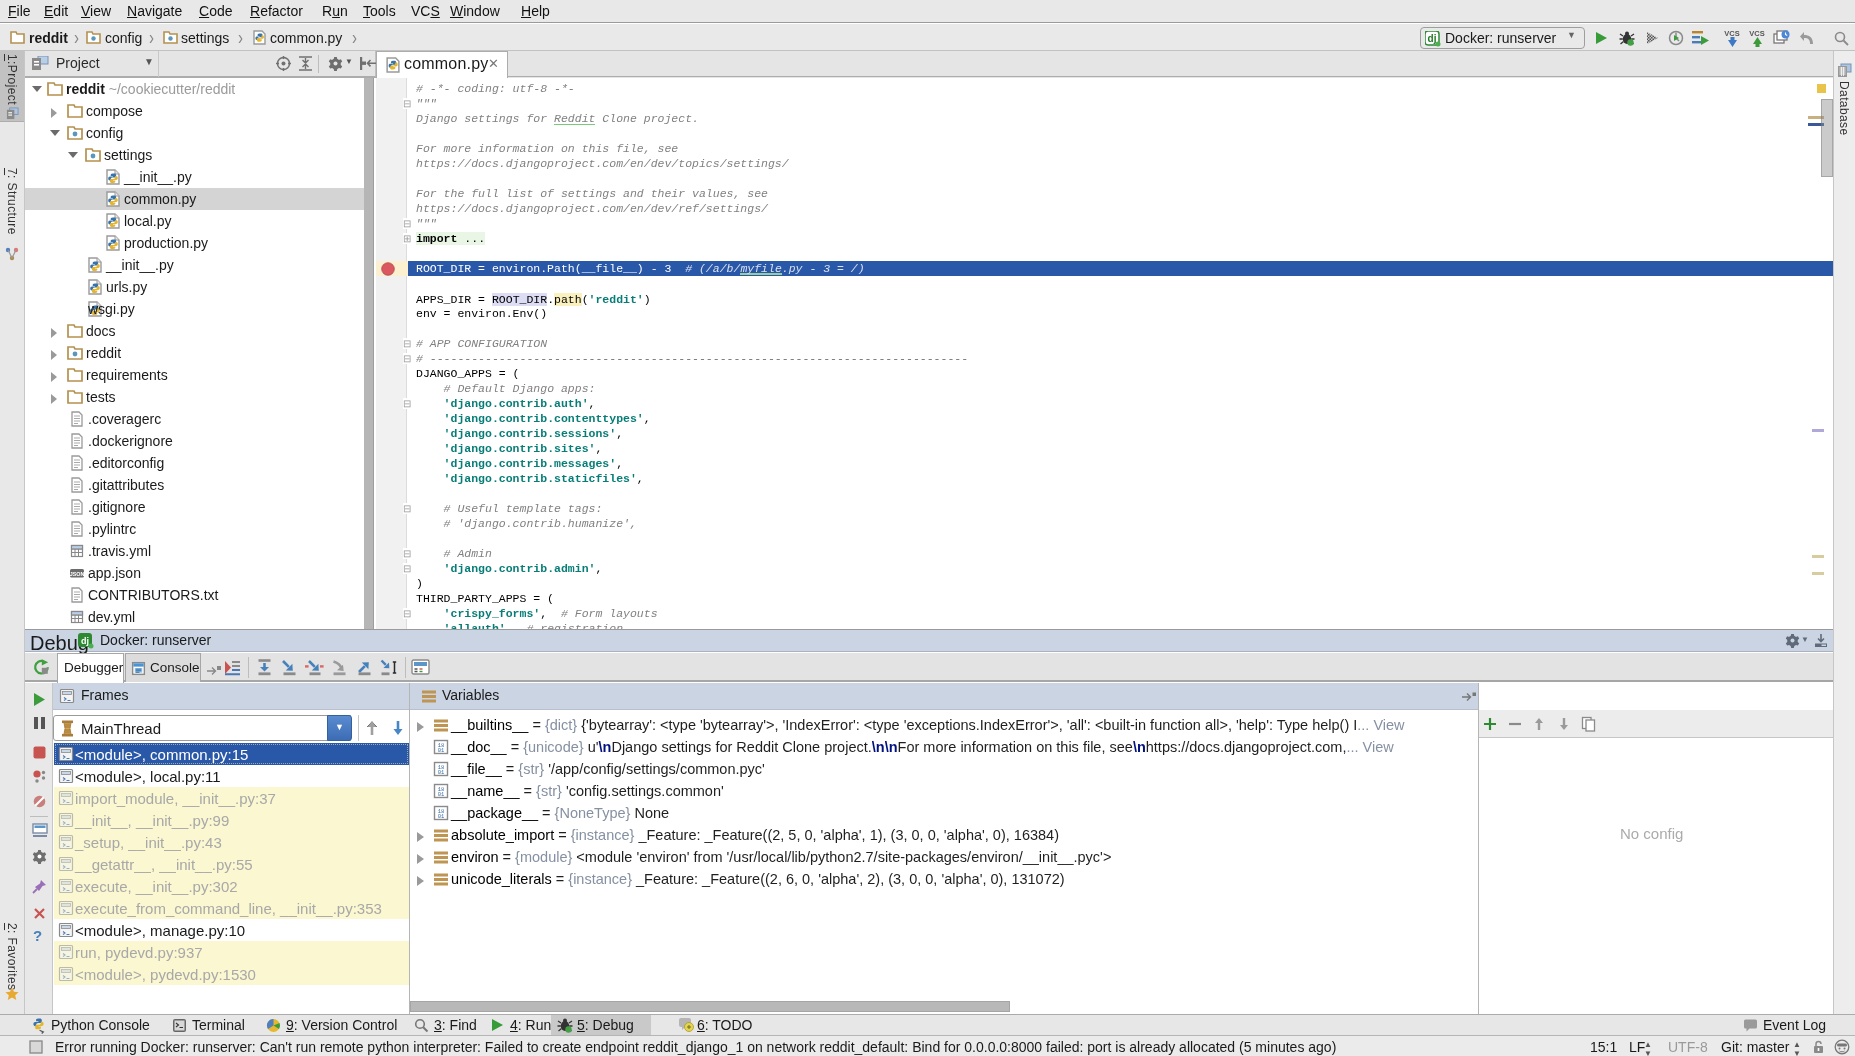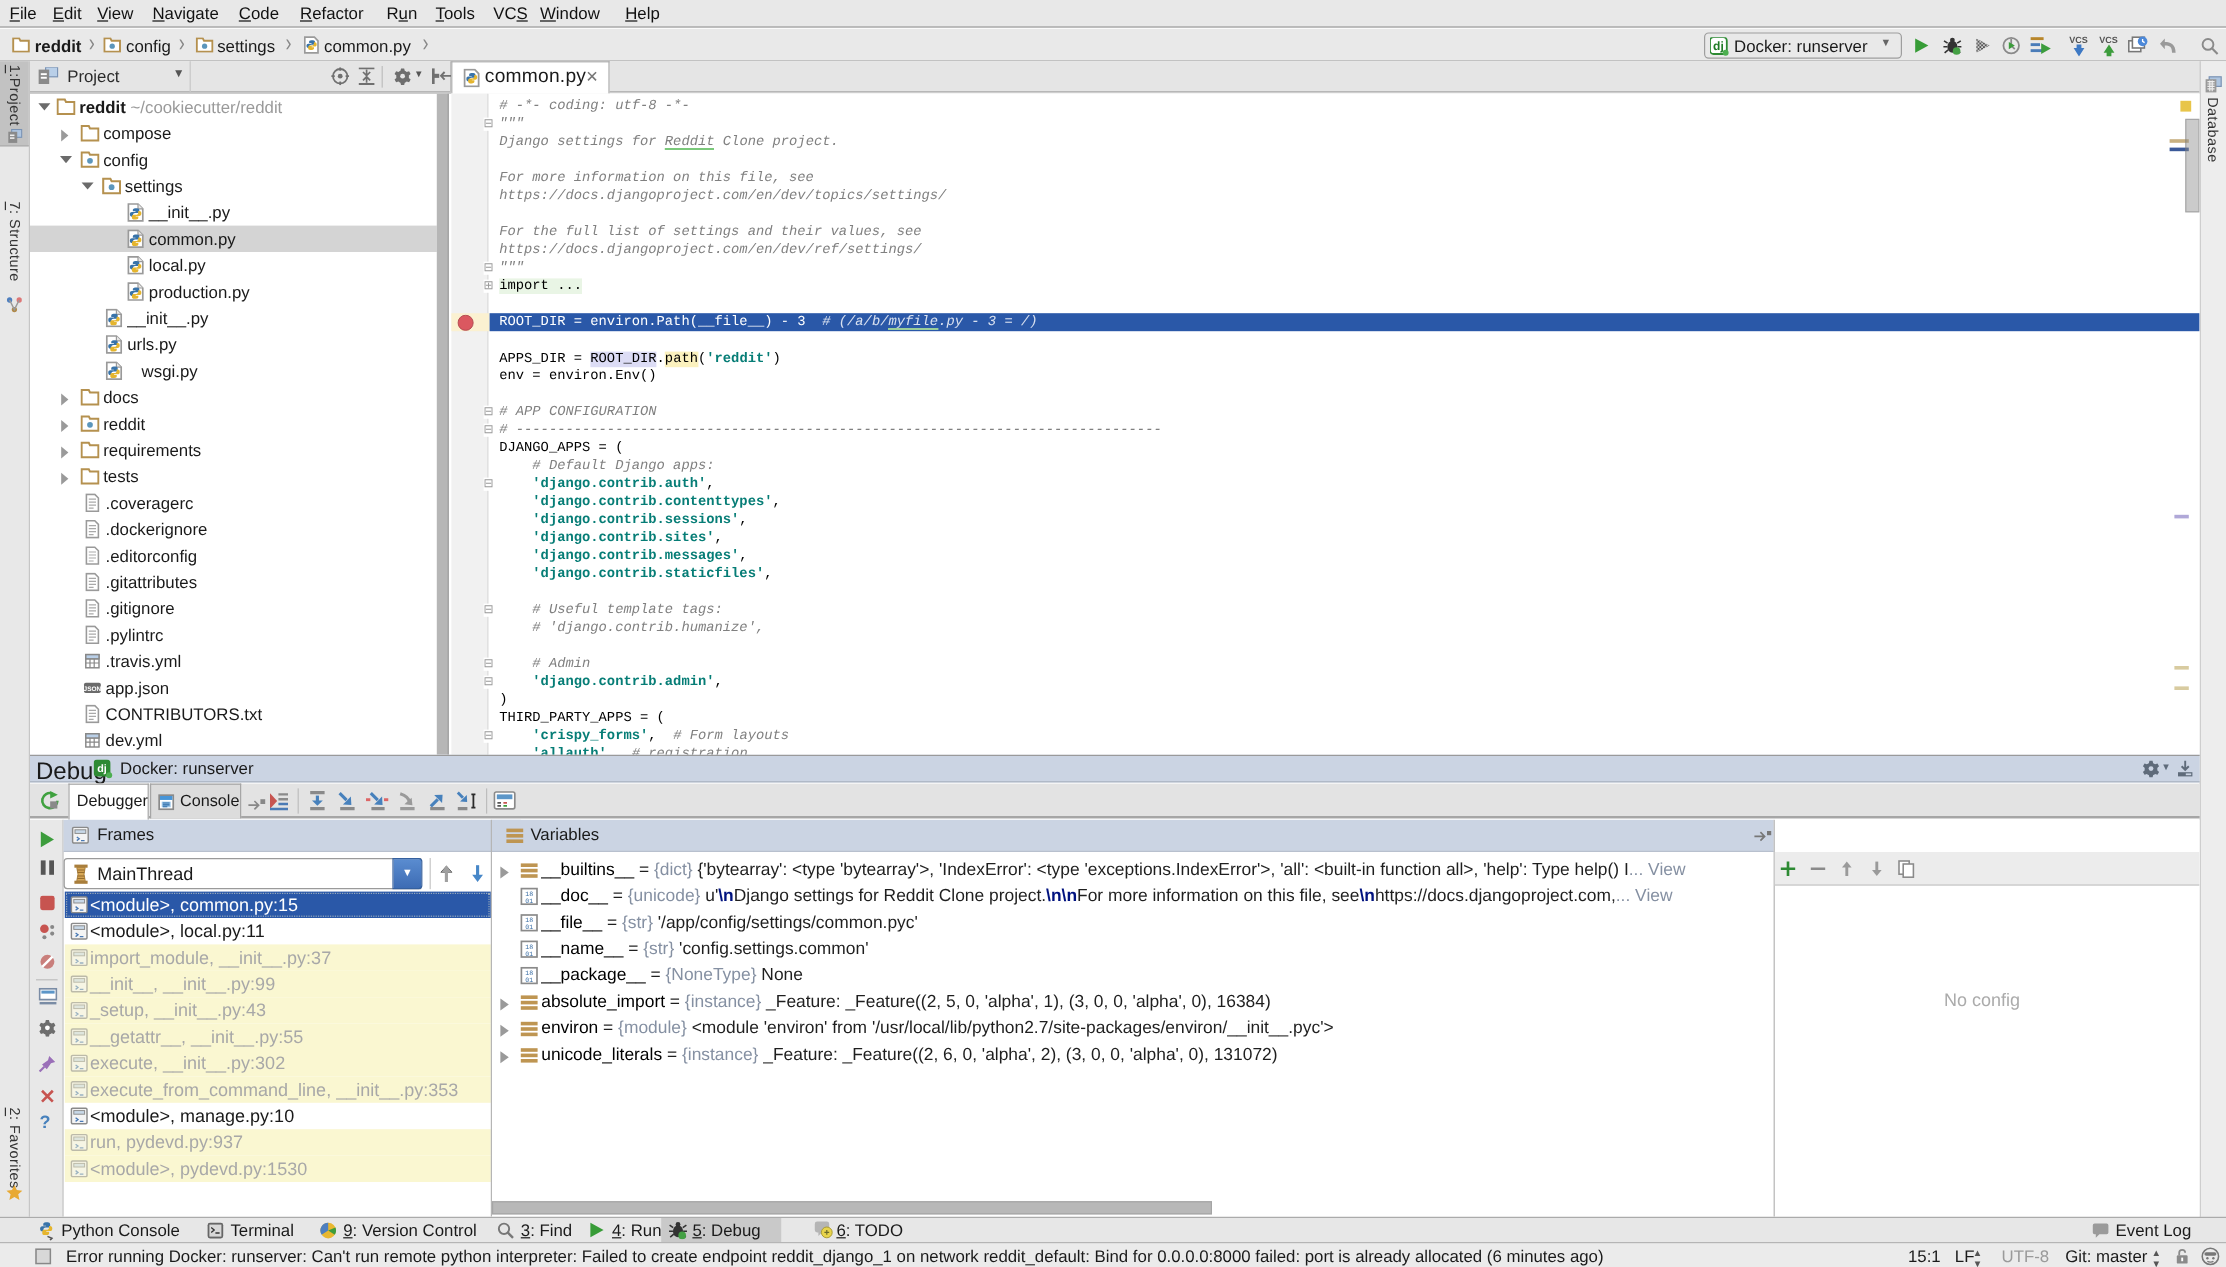--- a/index.html
+++ b/index.html
@@ -24,21 +24,21 @@
 .arr.dn{border-left:5px solid transparent;border-right:5px solid transparent;border-top:6px solid #6B6B6B}
 .arr.rt{border-top:5px solid transparent;border-bottom:5px solid transparent;border-left:6px solid #9a9a9a}
 .ticon{position:absolute;top:3px;width:16px;height:16px}
 .trow.sel{background:#D4D4D4}
 
 #editor{left:376px;top:78px;width:1457px;height:551px;background:#fff;overflow:hidden}
 #gutter{position:absolute;left:0;top:0;width:31px;height:551px;background:#F1F1F1;border-right:1px solid #DCDCDC}
 .eline{position:absolute;left:40px;height:15px;font-size:11.5px;line-height:15px;white-space:pre;font-family:"Liberation Mono",monospace;color:#000}
 .cm{color:#808080;font-style:italic}
 .str{color:#067D76;font-weight:bold}
-.kw{font-weight:normal}
+.kw{font-weight:bold}
 .sq{background:linear-gradient(to top,#7AC87A 1.5px,transparent 1.5px)}
 .sqw{background:linear-gradient(to top,#9ACD9A 1.5px,transparent 1.5px)}
 .fm{position:absolute;left:27px;width:11px;height:11px;color:#9a9a9a;font-size:10px;line-height:11px;background:#fff}
 
 #dbghdr{left:25px;top:629px;width:1808px;height:23px;background:#CBD4E3;border-top:1px solid #9A9A9A;border-bottom:1px solid #AAB2C0}
 #dbgtabs{left:25px;top:653px;width:1808px;height:29px;background:#E3E3E3;border-bottom:2px solid #A6A6A6}
 .phdr{background:#CBD4E3;border-bottom:1px solid #B8C0CE}
 .gtx{color:#A8A8A8}
 .frow{position:absolute;left:29px;width:355px;height:22px;font-size:15px;white-space:nowrap;overflow:hidden}
 .frow .tx{position:absolute;left:21px;top:3px}
@@ -347,21 +347,21 @@
 <div class="trow" style="top:198px">
       <svg class="ticon" style="left:62px">
         <use href="#i-pyf"></use>
       </svg>
       <span class="tx" style="left:81px">urls.py</span>
     </div>
 <div class="trow" style="top:220px">
       <svg class="ticon" style="left:62px">
         <use href="#i-pyf"></use>
       </svg>
-      <span class="tx" style="left:93px">wsgi.py</span>
+      <span class="tx" style="left:63px">wsgi.py</span>
     </div>
 <div class="trow" style="top:242px">
       <i class="arr rt" style="left:26px"></i>
       <svg class="ticon" style="left:42px">
         <use href="#i-fold"></use>
       </svg>
       <span class="tx" style="left:61px">docs</span>
     </div>
 <div class="trow" style="top:264px">
       <i class="arr rt" style="left:26px"></i>
@@ -847,21 +847,21 @@
   <span class="btx" style="left:697px"><u>6</u>: TODO</span>
   <svg class="ab" style="left:1743px;top:4px" width="15" height="13" viewBox="0 0 15 13">
       <path d="M1 2 a1.5 1.5 0 0 1 1.5-1.5 h10 a1.5 1.5 0 0 1 1.5 1.5 v6 a1.5 1.5 0 0 1 -1.5 1.5 h-6 l-3 3 v-3 h-1 a1.5 1.5 0 0 1 -1.5-1.5 Z" fill="#9a9a9a"></path>
     </svg>
   <span class="btx" style="left:1763px">Event Log</span>
 </div>
 <div class="ab" id="statusbar">
   <svg class="ab" style="left:29px;top:4px" width="14" height="14" viewBox="0 0 14 14">
       <rect x="1" y="1" width="12" height="12" fill="#D8D8D8" stroke="#888" stroke-width="1.3"></rect>
     </svg>
-  <span class="stx" style="left:55px">Error running Docker: runserver: Can't run remote python interpreter: Failed to create endpoint reddit_django_1 on network reddit_default: Bind for 0.0.0.0:8000 failed: port is already allocated (6 minutes ago)</span>
+  <span class="stx" style="left:55px">Error running Docker: runserver: Can't run remote python interpreter: Failed to create endpoint reddit_django_1 on network reddit_default: Bind for 0.0.0.0:8000 failed: port is already allocated (5 minutes ago)</span>
   <span class="stx" style="left:1590px">15:1</span>
   <span class="stx" style="left:1629px">LF</span>
   <span class="stx" style="left:1644px;font-size:8px;top:4px;color:#555">▲<br>▼</span>
   <span class="stx" style="left:1668px;color:#9a9a9a">UTF-8</span>
   <span class="stx" style="left:1721px">Git: master</span>
   <span class="stx" style="left:1793px;font-size:8px;top:4px;color:#555">▲<br>▼</span>
   <svg class="ab" style="left:1812px;top:4px" width="13" height="14" viewBox="0 0 13 14">
       <rect x="2" y="6" width="9" height="7" rx="1" fill="#8a8a8a"></rect>
       <path d="M4 6 V4 a2.5 2.5 0 0 1 5 0" fill="none" stroke="#8a8a8a" stroke-width="1.5"></path>
       <rect x="5.7" y="8" width="1.6" height="3" fill="#fff"></rect>

